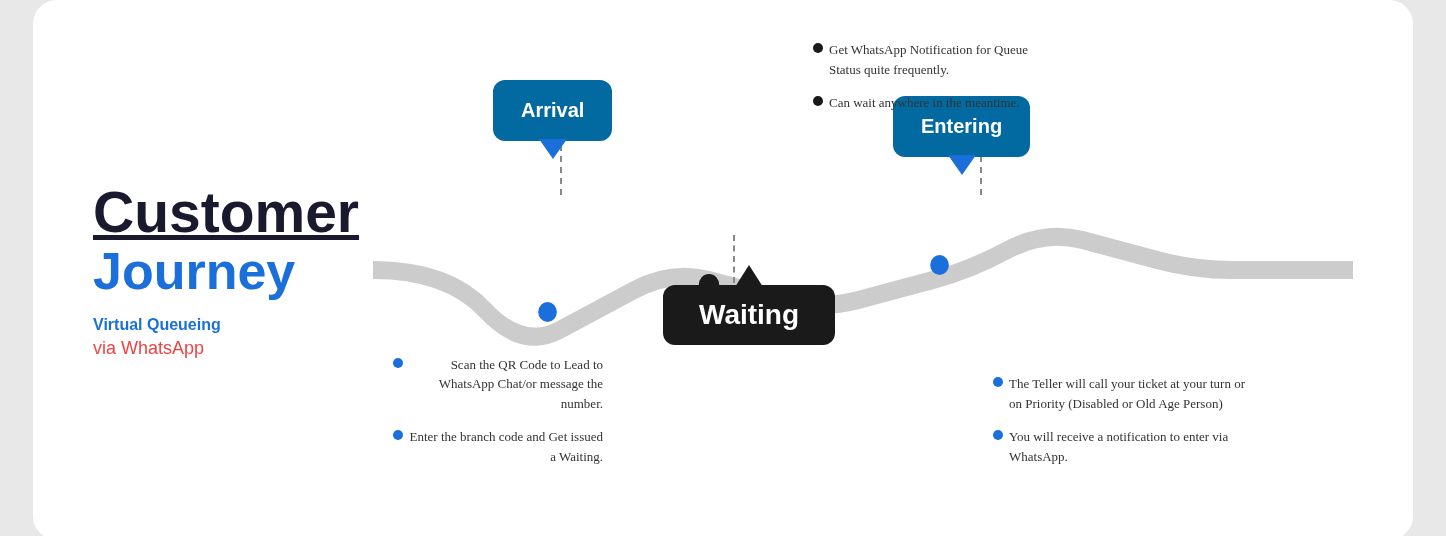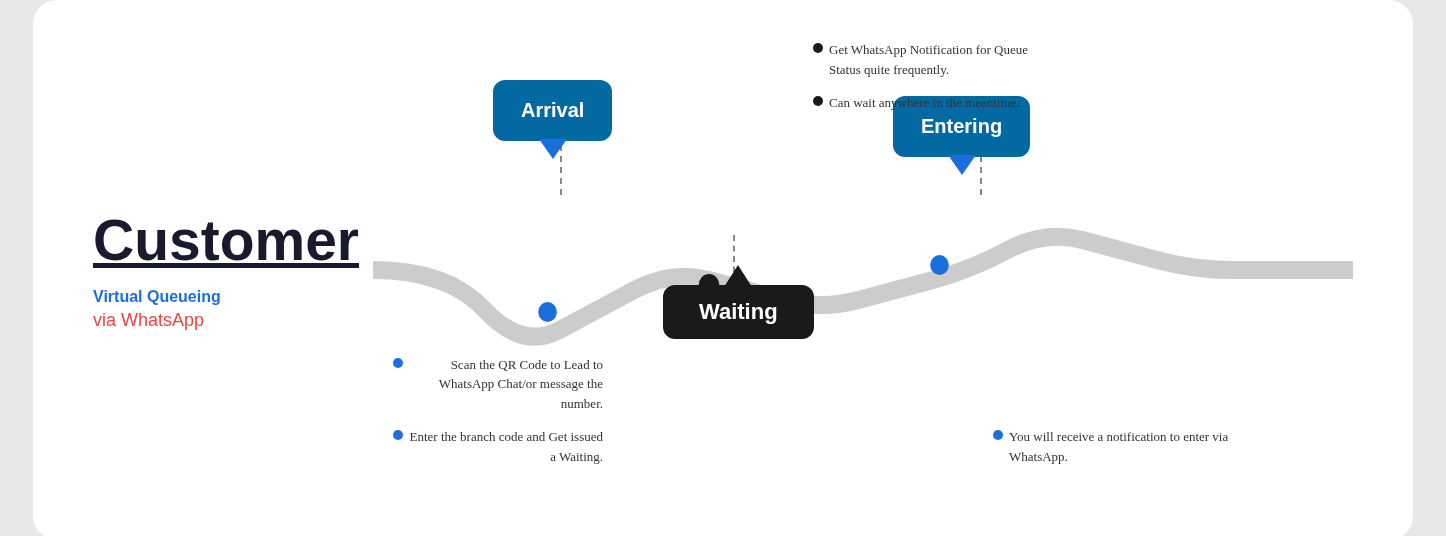--- a/index.html
+++ b/index.html
@@ -95,21 +95,21 @@
       left: 520px;
       top: 56px;
     }
     
     .waiting-label {
       position: absolute;
       background: #1a1a1a;
       color: white;
       border-radius: 12px;
       padding: 14px 36px;
-      font-size: 22px;
+      font-size: 28px;
       font-weight: 700;
       text-align: center;
       left: 290px;
       top: 245px;
     }
     .waiting-label::before {
       content: '';
       position: absolute;
       top: -20px;
       left: 50%;
@@ -185,20 +185,21 @@
       height: 48px;
     }
   </style>
 </head>
 <body>
 
 <div class="card">
 
   <div class="left-section">
     <div class="title-customer">Customer</div>
+    <div class="title-journey">Journey</div>
     <div class="subtitle">Virtual Queueing</div>
     <div class="subtitle-small">via WhatsApp</div>
   </div>
 
   <div class="journey-section">
 
     <svg class="wave-container" viewBox="0 0 1050 460" preserveAspectRatio="none">
 
       <path d="M 0 230 Q 80 230 120 270 Q 160 310 200 290 Q 240 270 280 250 Q 320 230 360 240 Q 400 250 440 260 Q 480 270 520 260 Q 560 250 600 240 Q 640 230 680 210 Q 720 190 760 200 Q 800 210 840 220 Q 880 230 920 230 Q 960 230 1000 230 L 1050 230" fill="none" stroke="#cccccc" stroke-width="18" stroke-linecap="round"></path>
 
@@ -237,18 +238,22 @@
       </div>
       <div class="note-item">
         <span class="bullet bullet-blue"></span>
         <span class="note-text">Enter the branch code and Get issued a Waiting.</span>
       </div>
     </div>
 
     <div class="note note-bottom-right">
       <div class="note-item">
         <span class="bullet bullet-blue"></span>
+        <span class="note-text">The Teller will call your ticket at your turn or on Priority (Disabled or Old Age Person)</span>
+      </div>
+      <div class="note-item">
+        <span class="bullet bullet-blue"></span>
         <span class="note-text">You will receive a notification to enter via WhatsApp.</span>
       </div>
     </div>
 
   </div>
 </div>
 
 </body></html>

